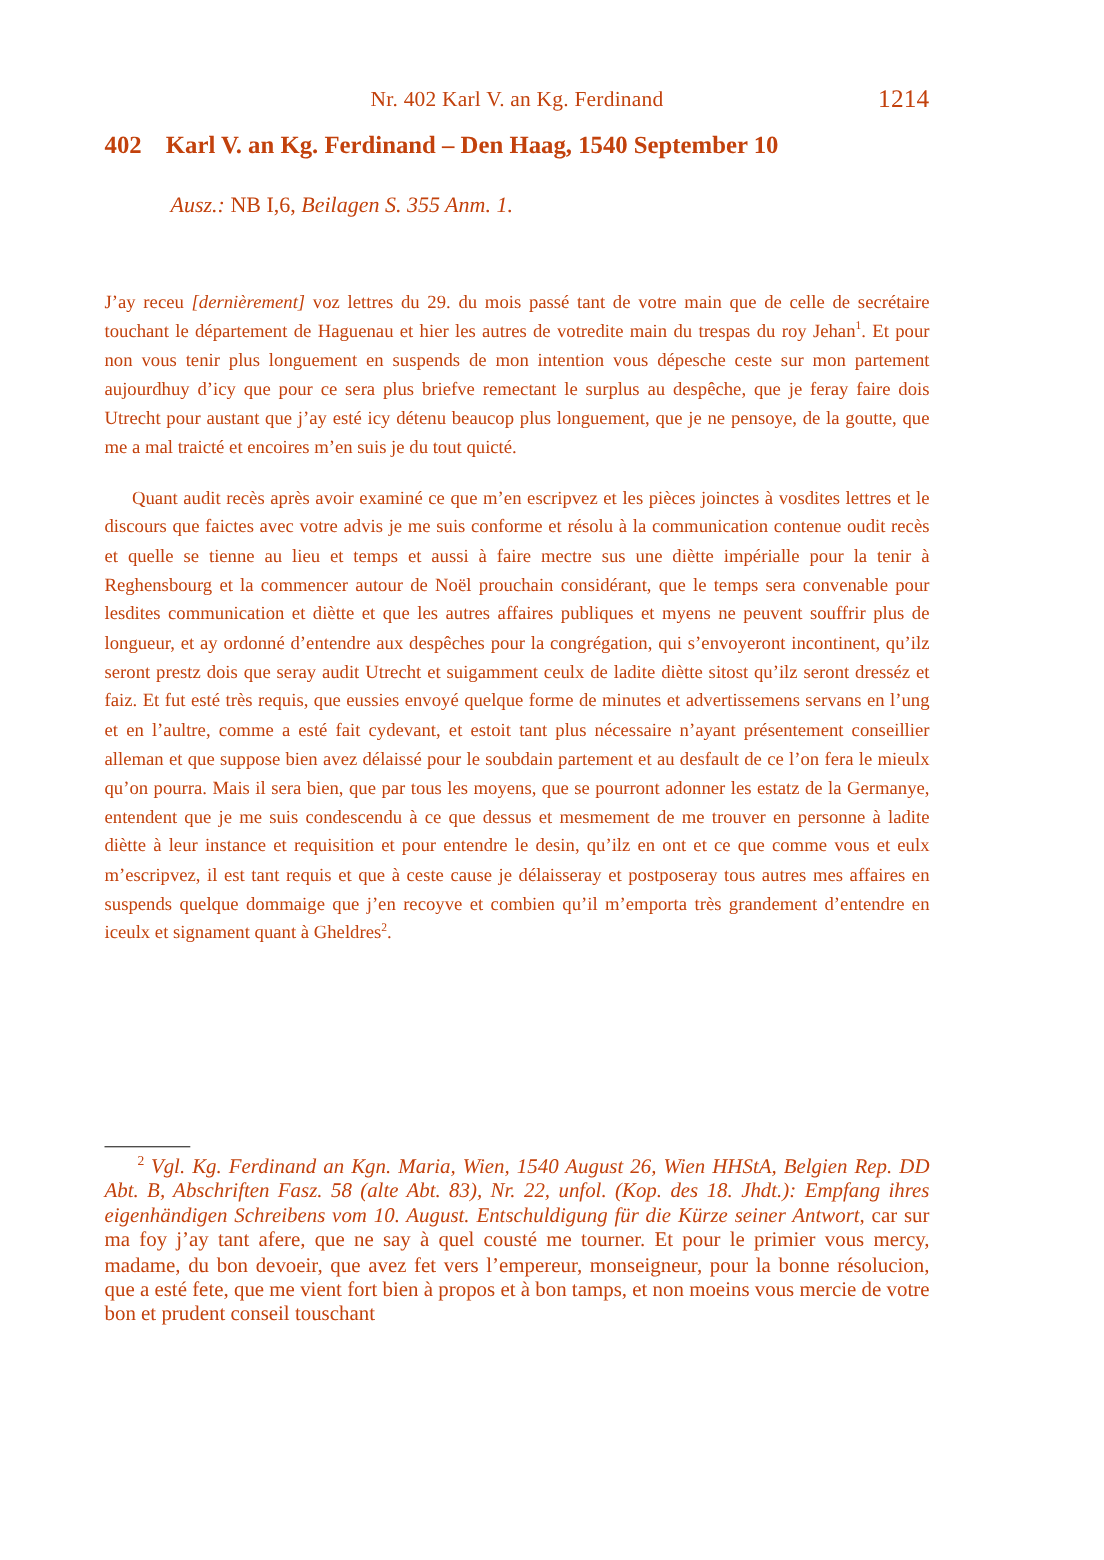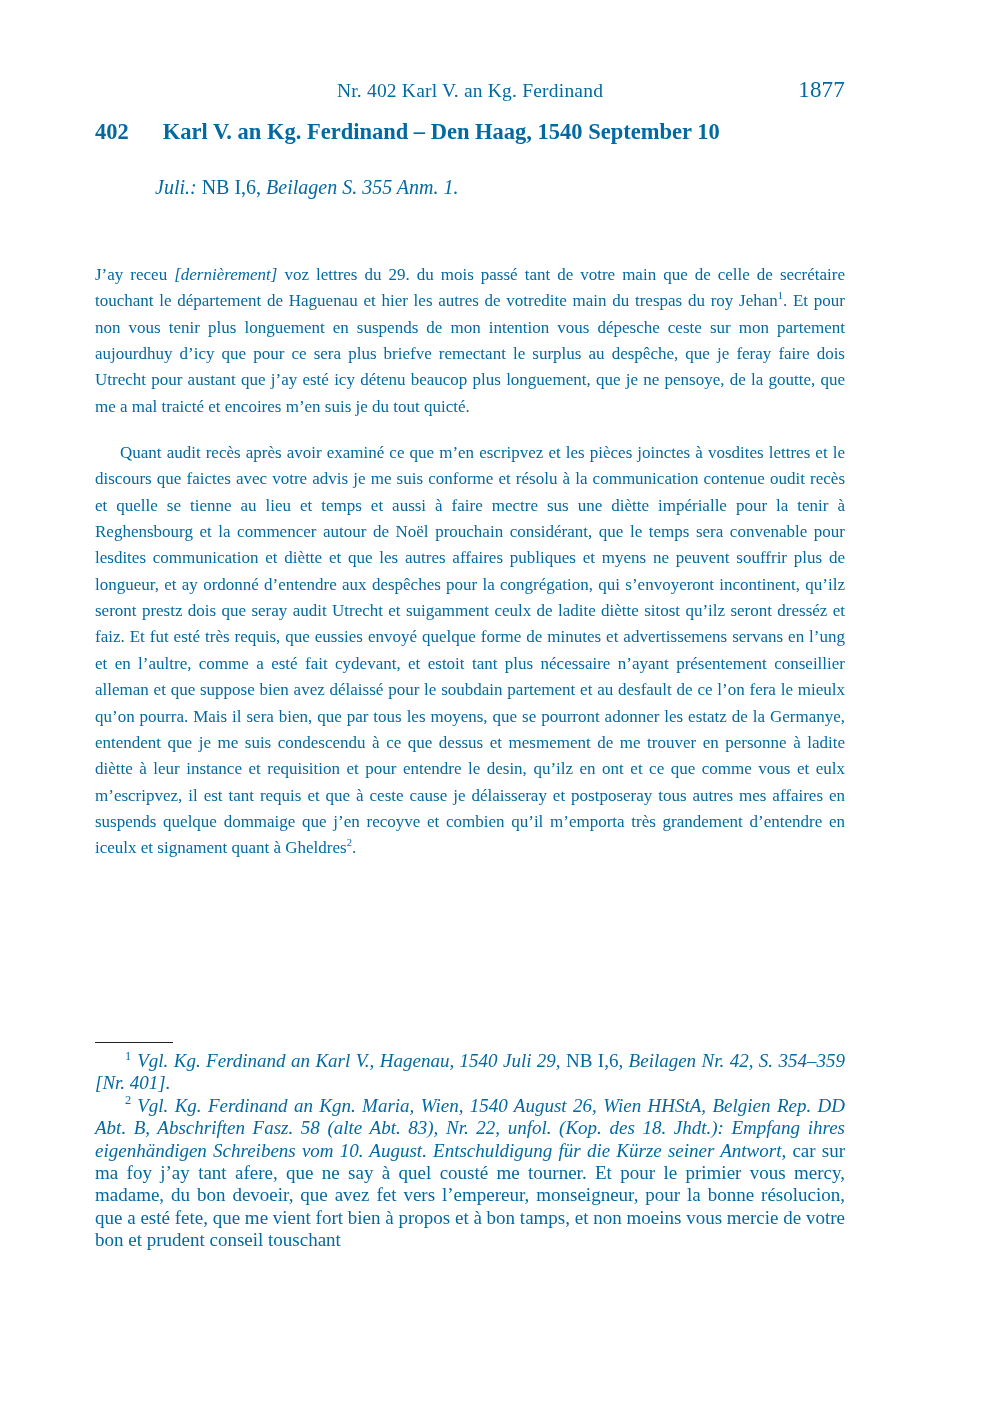--- a/index.html
+++ b/index.html
@@ -2,21 +2,21 @@
 <html><head>
 <meta charset="utf-8">
 <style>
   * { margin: 0; padding: 0; box-sizing: border-box; }
   html, body { background: #ffffff; }
   .page {
     position: relative;
     width: 996px;
     height: 1418px;
     background: #ffffff;
-    color: #0369a1;
+    color: #c2410c;
     font-family: "Liberation Serif", "DejaVu Serif", serif;
     overflow: hidden;
   }
   
   .running-header {
     position: absolute;
     top: 80px; left: 95px; width: 750px;
     text-align: center;
     font-size: 19.5px;
     letter-spacing: 0.2px;
@@ -24,21 +24,21 @@
   .rh-page {
     position: absolute;
     right: 0; top: -3px;
     font-size: 23px;
   }
   
   .entry-heading {
     position: absolute;
     top: 119px; left: 95px; width: 750px;
     display: flex;
-    gap: 34px;
+    gap: 22px;
     font-weight: bold;
     font-size: 22.5px;
   }
   
   .provenance {
     position: absolute;
     top: 168px; left: 155px; width: 690px;
     font-size: 20px;
     line-height: 26px;
   }
@@ -81,36 +81,35 @@
     margin-right: 6px;
   }
 </style>
 </head>
 <body>
 
 <div class="page">
 
   <div class="running-header">
     <span class="rh-title">Nr. 402 Karl V. an Kg. Ferdinand</span>
-    <span class="rh-page">1877</span>
+    <span class="rh-page">1214</span>
   </div>
 
   <div class="entry-heading">
     <span class="entry-number">402</span>
     <span class="entry-title">Karl V. an Kg. Ferdinand – Den Haag, 1540 September 10</span>
   </div>
 
   <div class="provenance">
-    <p class="prov-ausz"><span class="it">Juli.:</span><span> NB I,6, </span><span class="it">Beilagen S. 355 Anm. 1.</span></p>
+    <p class="prov-ausz"><span class="it">Ausz.:</span><span> NB I,6, </span><span class="it">Beilagen S. 355 Anm. 1.</span></p>
   </div>
 
   <div class="body-text">
     <p class="para"><span>J’ay receu </span><span class="it">[dernièrement]</span><span> voz lettres du 29. du mois passé tant de votre main que de celle de secrétaire touchant le département de Haguenau et hier les autres de votredite main du trespas du roy Jehan</span><sup class="fnref">1</sup><span>. Et pour non vous tenir plus longuement en suspends de mon intention vous dépesche ceste sur mon partement aujourdhuy d’icy que pour ce sera plus briefve remectant le surplus au despêche, que je feray faire dois Utrecht pour austant que j’ay esté icy détenu beaucop plus longuement, que je ne pensoye, de la goutte, que me a mal traicté et encoires m’en suis je du tout quicté.</span></p>
     <p class="para indent"><span>Quant audit recès après avoir examiné ce que m’en escripvez et les pièces joinctes à vosdites lettres et le discours que faictes avec votre advis je me suis conforme et résolu à la communication contenue oudit recès et quelle se tienne au lieu et temps et aussi à faire mectre sus une diètte impérialle pour la tenir à Reghensbourg et la commencer autour de Noël prouchain considérant, que le temps sera convenable pour lesdites communication et diètte et que les autres affaires publiques et myens ne peuvent souffrir plus de longueur, et ay ordonné d’entendre aux despêches pour la congrégation, qui s’envoyeront incontinent, qu’ilz seront prestz dois que seray audit Utrecht et suigamment ceulx de ladite diètte sitost qu’ilz seront dresséz et faiz. Et fut esté très requis, que eussies envoyé quelque forme de minutes et advertissemens servans en l’ung et en l’aultre, comme a esté fait cydevant, et estoit tant plus nécessaire n’ayant présentement conseillier alleman et que suppose bien avez délaissé pour le soubdain partement et au desfault de ce l’on fera le mieulx qu’on pourra. Mais il sera bien, que par tous les moyens, que se pourront adonner les estatz de la Germanye, entendent que je me suis condescendu à ce que dessus et mesmement de me trouver en personne à ladite diètte à leur instance et requisition et pour entendre le desin, qu’ilz en ont et ce que comme vous et eulx m’escripvez, il est tant requis et que à ceste cause je délaisseray et postposeray tous autres mes affaires en suspends quelque dommaige que j’en recoyve et combien qu’il m’emporta très grandement d’entendre en iceulx et signament quant à Gheldres</span><sup class="fnref">2</sup><span>.</span></p>
   </div>
 
   <div class="footnotes">
     <div class="fn-rule"></div>
-    <p class="footnote"><sup class="fnmark">1</sup><span class="it">Vgl. Kg. Ferdinand an Karl V., Hagenau, 1540 Juli 29, </span><span>NB I,6, </span><span class="it">Beilagen Nr. 42, S. 354–359 [Nr. 401].</span></p>
     <p class="footnote"><sup class="fnmark">2</sup><span class="it">Vgl. Kg. Ferdinand an Kgn. Maria, Wien, 1540 August 26, Wien HHStA, Belgien Rep. DD Abt. B, Abschriften Fasz. 58 (alte Abt. 83), Nr. 22, unfol. (Kop. des 18. Jhdt.): Empfang ihres eigenhändigen Schreibens vom 10. August. Entschuldigung für die Kürze seiner Antwort</span><span>, car sur ma foy j’ay tant afere, que ne say à quel cousté me tourner. Et pour le primier vous mercy, madame, du bon devoeir, que avez fet vers l’empereur, monseigneur, pour la bonne résolucion, que a esté fete, que me vient fort bien à propos et à bon tamps, et non moeins vous mercie de votre bon et prudent conseil touschant</span></p>
   </div>
 
 </div>
 
 </body></html>

